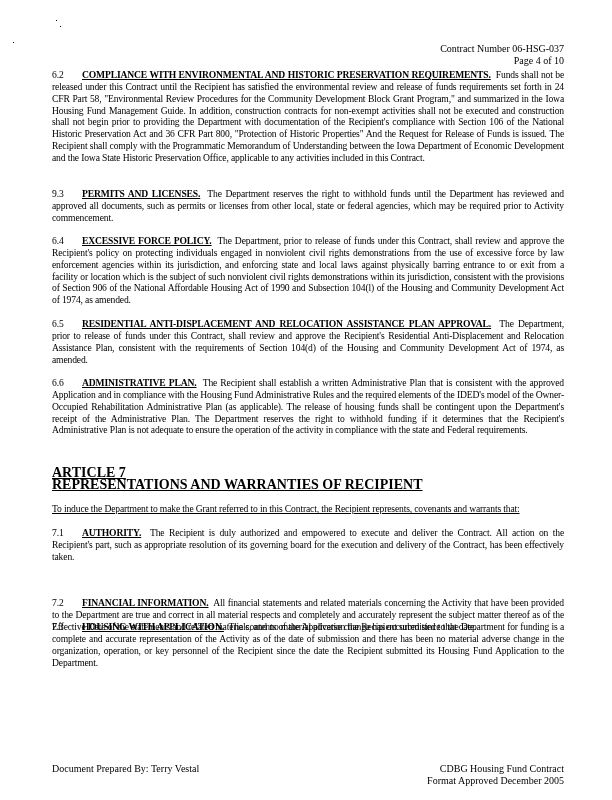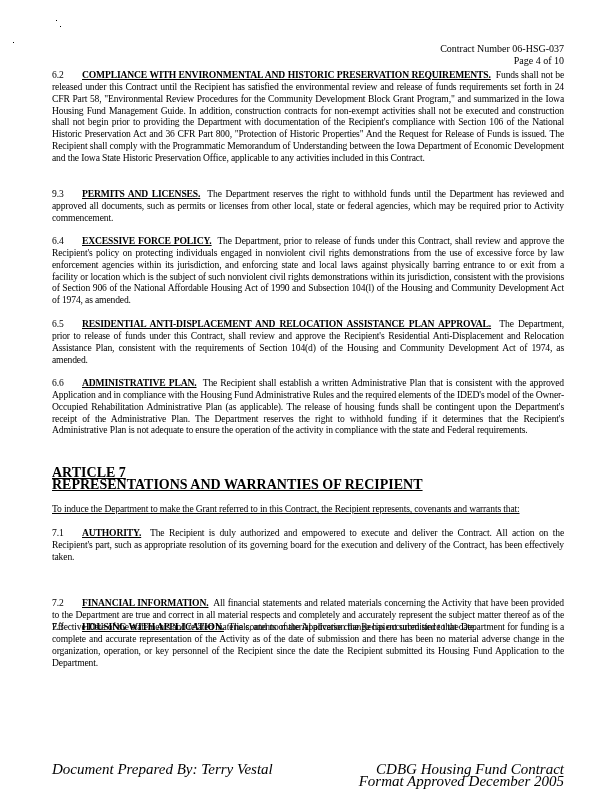--- a/index.html
+++ b/index.html
@@ -8,21 +8,21 @@
   .speck { position: absolute; width: 1px; height: 1px; background: #000; }
   .hdr { position: absolute; right: 48px; text-align: right; font-size: 10px; line-height: 12px; }
   .hdr1 { top: 43px; }
   .hdr2 { top: 55px; }
   .para { position: absolute; left: 52px; width: 512px; font-size: 9.6px; line-height: 11.85px;
           text-align: justify; letter-spacing: -0.15px; }
   .num { display: inline-block; width: 30px; }
   .ttl { font-weight: bold; text-decoration: underline; }
   .art { position: absolute; left: 52px; width: 512px; font-size: 14px;
          line-height: 11.85px; font-weight: bold; text-decoration: underline; }
-  .foot { position: absolute; font-size: 15px; line-height: 12px; font-style: italic; }
+  .foot { position: absolute; font-size: 10px; line-height: 12px; }
   .foot-left { left: 52px; top: 763px; }
   .foot-right { right: 48px; top: 763px; text-align: right; }
 </style>
 </head>
 <body>
 
 <div class="speck" style="left:56px;top:20px;"></div>
 <div class="speck" style="left:60px;top:26px;"></div>
 <div class="speck" style="left:13px;top:42px;"></div>
 

